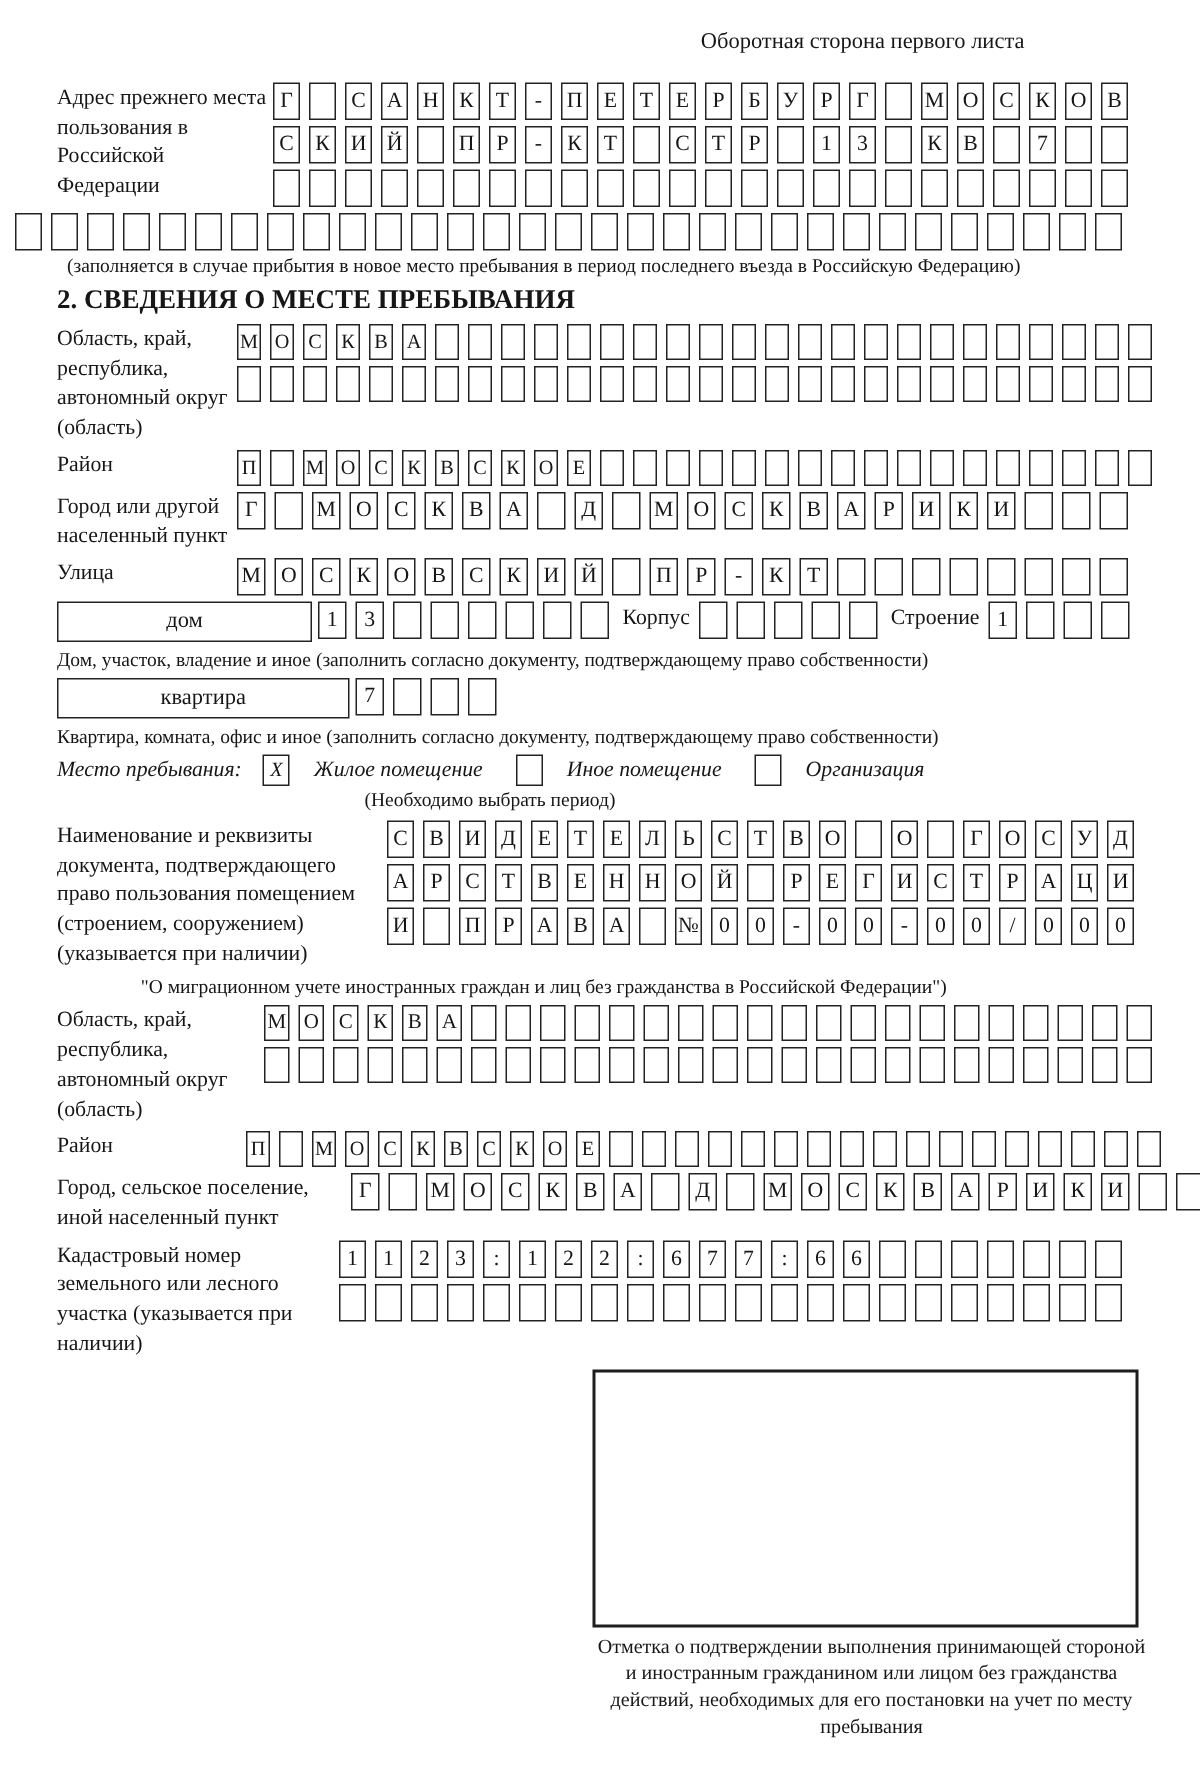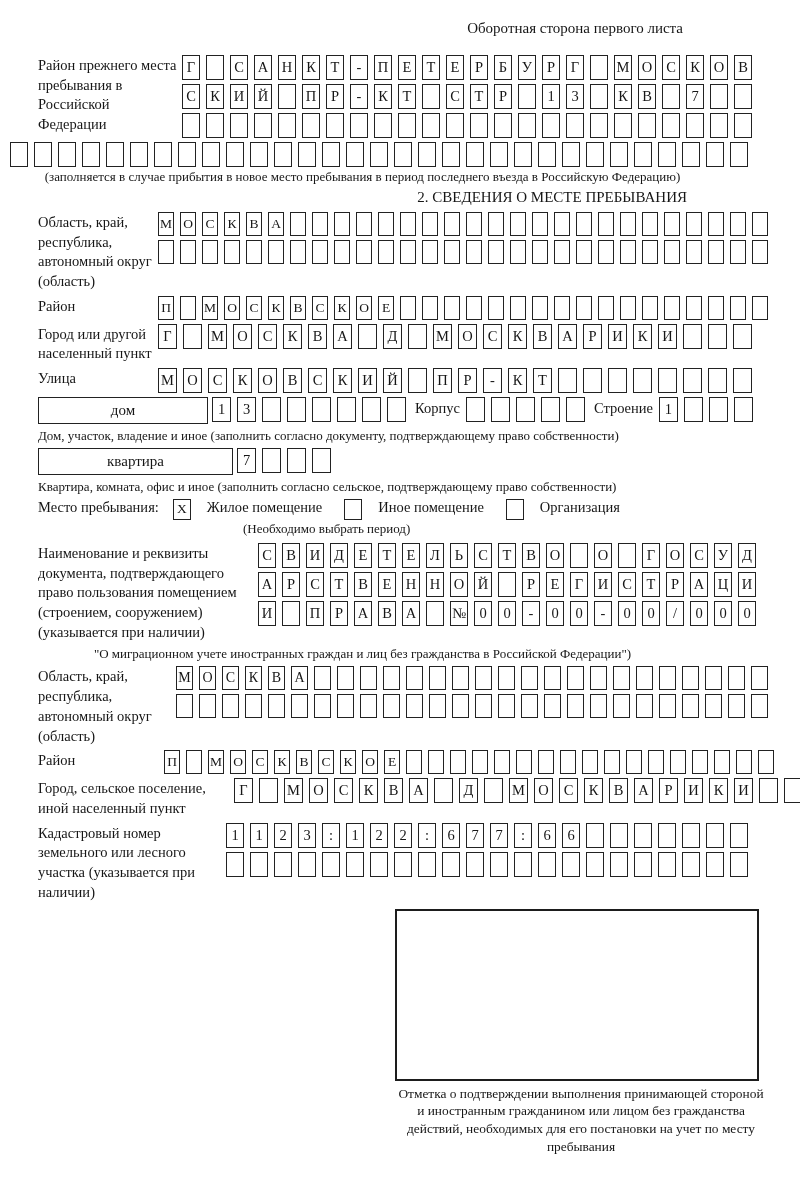--- a/index.html
+++ b/index.html
@@ -22,49 +22,49 @@
   .c31 .cell{width:18px;}
   .c28 .cell{width:16px;height:24px;font-size:13.5px;}
   .c24b .cell{width:19px;}
   .c26 .cell{width:17px;height:24px;font-size:14px;}
   .c22 .cell{width:18px;}
   .c21 .cell{width:18px;}
   .cH .cell{width:19px;}
 
   .caption{font-size:13px;line-height:1.3;margin:1px 0 3px;}
   .center{text-align:center;}
-  .heading{font-weight:normal;font-size:15px;text-align:right;margin:3px 0 6px;}
+  .heading{font-weight:bold;font-size:18px;text-align:left;margin:3px 0 6px;}
   .subheading{font-weight:bold;font-size:15px;text-align:center;margin:8px 0 4px;}
 
   .bigbox{box-sizing:border-box;flex:none;border:1.7px solid #222;height:27px;
           display:flex;align-items:center;justify-content:center;font-size:15px;}
   .bw170{width:170px;} .bw195{width:195px;}
   .inline-lbl{font-size:14.5px;padding:3px 2px 0 5px;flex:none;}
 
-  .stayrow{align-items:flex-start;margin:3px 0 1px;}
+  .stayrow{align-items:center;margin:3px 0 1px;font-style:italic;}
   .stay-label{font-size:14.5px;}
   .cb{box-sizing:border-box;width:18px;height:21px;border:1.7px solid #222;
       display:inline-flex;align-items:center;justify-content:center;
       font-size:13.5px;margin:0 12px 0 10px;flex:none;}
   .opt-label{font-size:14.5px;margin-right:8px;}
   .choose{margin-left:205px;margin-bottom:5px;}
 
   .stamp-wrap{margin-left:357px;margin-top:6px;width:372px;}
   .stamp-box{box-sizing:border-box;width:364px;height:172px;border:2px solid #1d1d1d;background:#fff;}
   .stamp-caption{font-size:13.4px;line-height:1.32;text-align:center;margin-top:4px;}
 </style>
 </head>
 <body>
 
 <div class="page">
 
   <div class="page-note">Оборотная сторона первого листа</div>
 
   <div class="flexrow">
-    <div class="lbl w140">Район прежнего места пребывания в Российской Федерации</div>
+    <div class="lbl w140">Адрес прежнего места пользования в Российской Федерации</div>
     <div class="rows">
       <div class="row c24">
           <span class="cell">Г</span>
           <span class="cell"></span>
           <span class="cell">С</span>
           <span class="cell">А</span>
           <span class="cell">Н</span>
           <span class="cell">К</span>
           <span class="cell">Т</span>
           <span class="cell">-</span>
@@ -368,21 +368,21 @@
 
   <div class="flexrow">
     <div class="bigbox bw195">квартира</div>
     <div class="row cH">
         <span class="cell">7</span>
         <span class="cell"></span>
         <span class="cell"></span>
         <span class="cell"></span>
       </div>
   </div>
-  <div class="caption">Квартира, комната, офис и иное (заполнить согласно сельское, подтверждающему право собственности)</div>
+  <div class="caption">Квартира, комната, офис и иное (заполнить согласно документу, подтверждающему право собственности)</div>
 
   <div class="flexrow stayrow">
     <span class="stay-label">Место пребывания:</span>
     <span class="flexrow stayrow" style="margin:0">
         <span class="cb">X</span>
         <span class="opt-label">Жилое помещение</span>
         <span class="cb"></span>
         <span class="opt-label">Иное помещение</span>
         <span class="cb"></span>
         <span class="opt-label">Организация</span>

